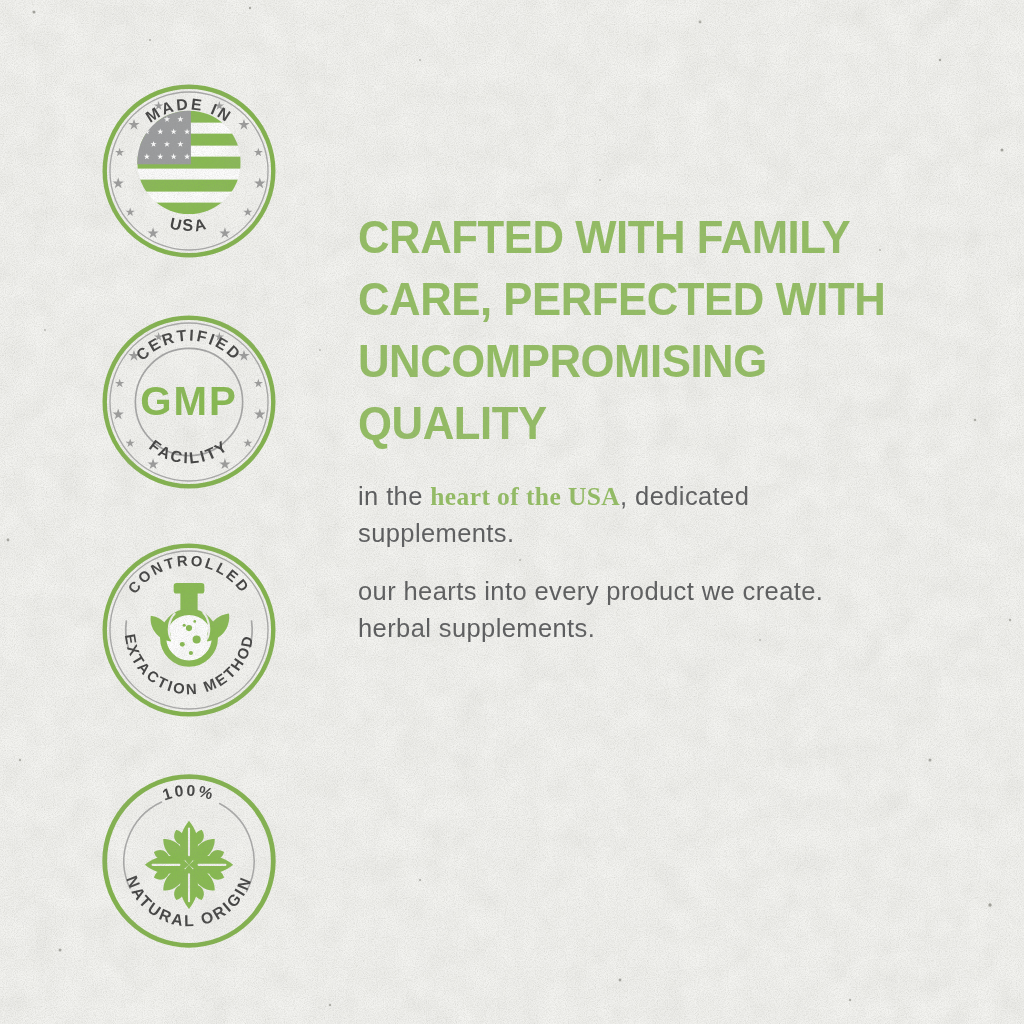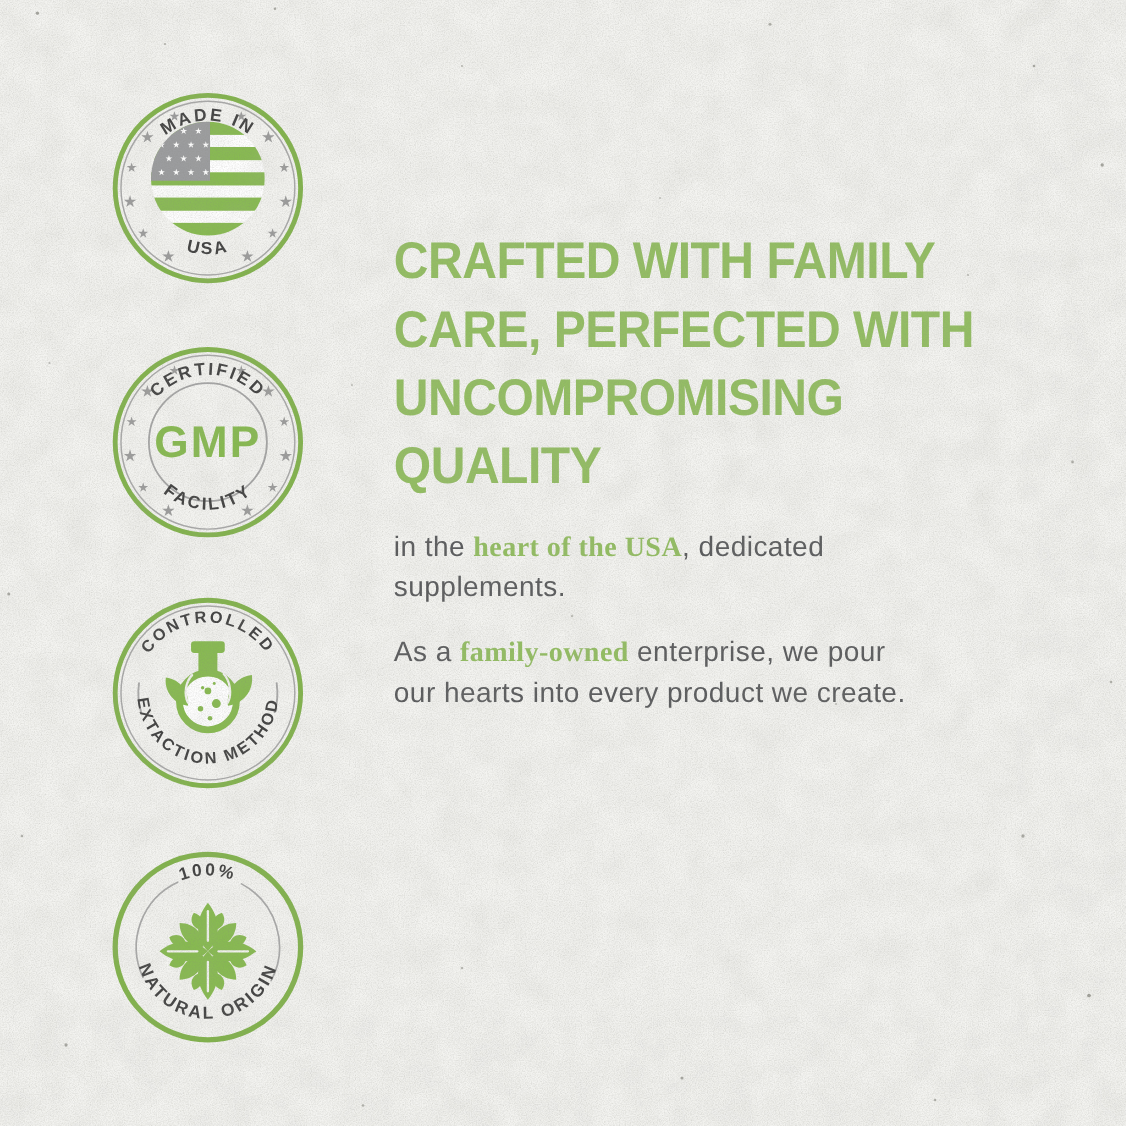--- a/index.html
+++ b/index.html
@@ -229,22 +229,22 @@
       <span class="hline">UNCOMPROMISING</span>
       <span class="hline">QUALITY</span>
     </div>
 
     <div class="para p1">
       <span class="pline"><span>in the </span><strong class="hl">heart of the USA</strong><span>, dedicated</span></span>
       <span class="pline"><span>supplements.</span></span>
     </div>
 
     <div class="para p2">
-      <span class="pline"><span>As a </span><strong class="hl">family-owned</strong><span> enterprise, we pour</span></span>
       <span class="pline"><span>our hearts into every product we create.</span></span>
+      <span class="pline"><span>herbal supplements.</span></span>
     </div>
   </div>
 
   <svg class="texture" viewBox="0 0 1024 1024">
     <defs>
       <filter id="grainFine" x="0" y="0" width="100%" height="100%">
         <feTurbulence type="fractalNoise" baseFrequency="0.9" numOctaves="2" seed="7" stitchTiles="stitch"></feTurbulence>
         <feColorMatrix type="matrix" values="0 0 0 0 0.24  0 0 0 0 0.24  0 0 0 0 0.21  0.7 0.7 0.7 0 -0.9"></feColorMatrix>
       </filter>
       <filter id="grainCoarse" x="0" y="0" width="100%" height="100%">

